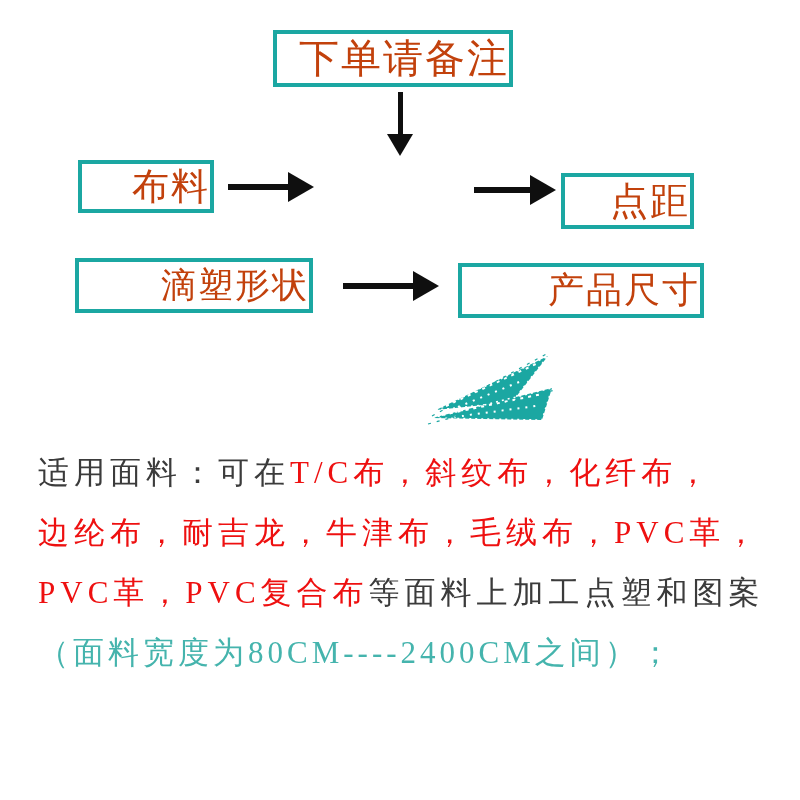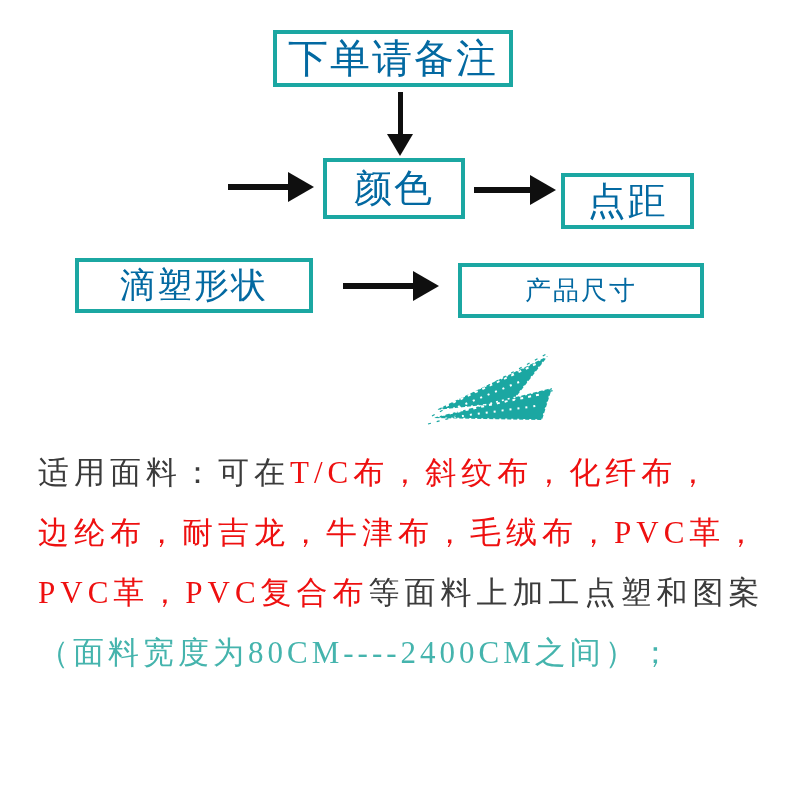--- a/index.html
+++ b/index.html
@@ -6,31 +6,31 @@
   body{
     width:800px;height:800px;position:relative;background:#ffffff;
     font-family:"Liberation Sans",sans-serif;overflow:hidden;
   }
   .stage{position:absolute;inset:0;width:800px;height:800px;}
 
   
   .fbox{
     position:absolute;box-sizing:border-box;
     border:4px solid var(--teal-border,#1ba7a2);
-    background:#ffffff;color:#0369a1;
-    display:flex;align-items:center;justify-content:center;
+    background:#ffffff;color:#c2410c;
+    display:flex;align-items:center;justify-content:flex-end;
     font-family:"Liberation Sans",sans-serif;
     letter-spacing:2px;white-space:nowrap;
   }
   .fbox-top   {left:273px;top:30px;width:240px;height:57px;font-size:40px;}
   .fbox-buliao{left:78px; top:160px;width:136px;height:53px;font-size:37px;}
   .fbox-yanse {left:323px;top:158px;width:142px;height:61px;font-size:38px;}
   .fbox-dianju{left:561px;top:173px;width:133px;height:56px;font-size:38px;}
   .fbox-dipu  {left:75px; top:258px;width:238px;height:55px;font-size:35px;}
-  .fbox-chicun{left:458px;top:263px;width:246px;height:55px;font-size:26px;}
+  .fbox-chicun{left:458px;top:263px;width:246px;height:55px;font-size:36px;}
 
   
   .arrow-h{position:absolute;display:flex;align-items:center;}
   .arrow-h .shaft{height:6px;background:var(--arrow,#0f0f0f);}
   .arrow-h .head{
     width:0;height:0;
     border-left:26px solid var(--arrow,#0f0f0f);
     border-top:15px solid transparent;
     border-bottom:15px solid transparent;
   }
@@ -75,26 +75,26 @@
 
   <div class="fbox fbox-top">
     <span>下单请备注</span>
   </div>
 
   <div class="arrow-v arrow-down">
     <div class="shaft"></div>
     <div class="head"></div>
   </div>
 
+  <div class="fbox fbox-buliao">
+    <span>布料</span>
+  </div>
   <div class="arrow-h arrow-1">
     <div class="shaft"></div>
     <div class="head"></div>
-  </div>
-  <div class="fbox fbox-yanse">
-    <span>颜色</span>
   </div>
   <div class="arrow-h arrow-2">
     <div class="shaft"></div>
     <div class="head"></div>
   </div>
   <div class="fbox fbox-dianju">
     <span>点距</span>
   </div>
 
   <div class="fbox fbox-dipu">

